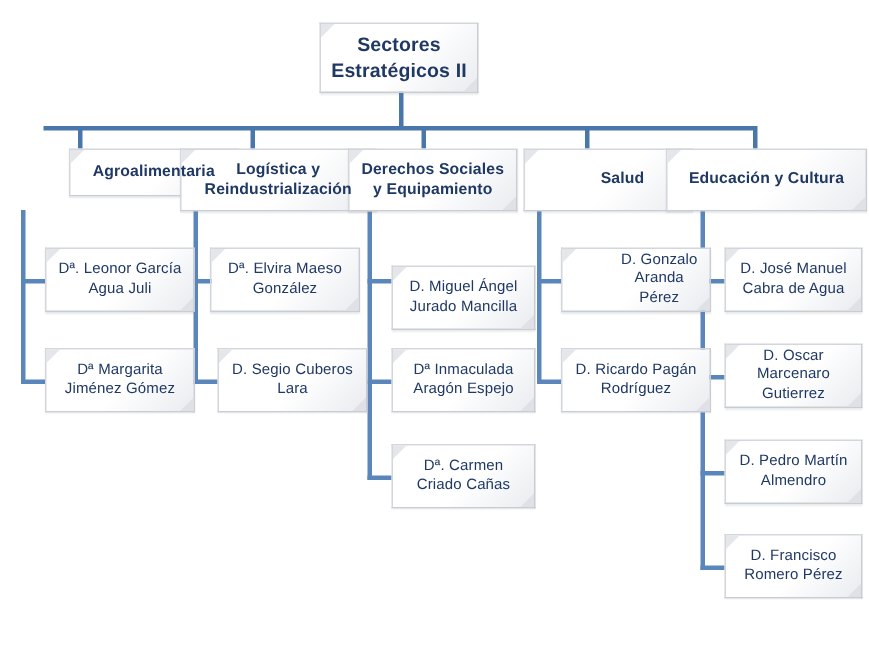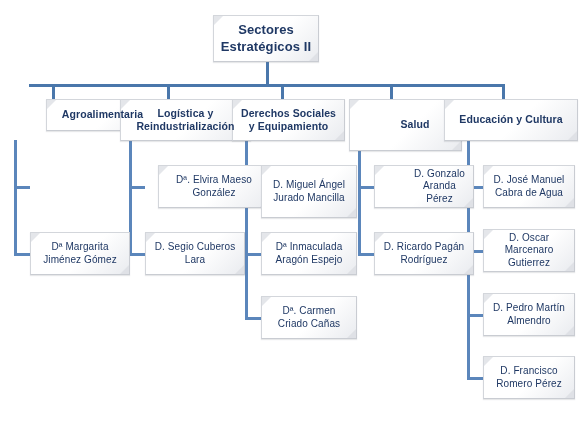--- a/index.html
+++ b/index.html
@@ -136,40 +136,43 @@
   </div>
 
   <div class="node node-unit" style="left:120px; top:99px; width:131px; height:42px;">
     <span class="label">Logística y Reindustrialización</span>
   </div>
 
   <div class="node node-unit" style="left:232px; top:99px; width:113px; height:42px;">
     <span class="label">Derechos Sociales y Equipamiento</span>
   </div>
 
-  <div class="node node-unit" style="left:349px; top:99px; width:113px; height:52px;padding-left:19px;">
+  <div class="node node-unit" style="left:349px; top:99px; width:113px; height:42px;padding-left:19px;">
     <span class="label">Salud</span>
   </div>
 
   <div class="node node-unit" style="left:444px; top:99px; width:134px; height:42px;">
     <span class="label">Educación y Cultura</span>
   </div>
 
+  <div class="node node-member" style="left:30px; top:165px; width:100px; height:43px;">
+    <span class="label">Dª. Leonor García Agua Juli</span>
+  </div>
   <div class="node node-member" style="left:30px; top:232px; width:100px; height:43px;">
     <span class="label">Dª Margarita Jiménez Gómez</span>
   </div>
 
-  <div class="node node-member" style="left:158px; top:165px; width:112px; height:43px;">
+  <div class="node node-member" style="left:140px; top:165px; width:100px; height:43px;">
     <span class="label">Dª. Elvira Maeso González</span>
   </div>
   <div class="node node-member" style="left:145px; top:232px; width:100px; height:43px;">
     <span class="label">D. Segio Cuberos Lara</span>
   </div>
 
-  <div class="node node-member" style="left:261px; top:165px; width:96px; height:53px;justify-content:center;">
+  <div class="node node-member" style="left:261px; top:177px; width:96px; height:43px;justify-content:center;">
     <span class="label">D. Miguel Ángel Jurado Mancilla</span>
   </div>
   <div class="node node-member" style="left:261px; top:232px; width:96px; height:43px;">
     <span class="label">Dª Inmaculada Aragón Espejo</span>
   </div>
   <div class="node node-member" style="left:261px; top:296px; width:96px; height:43px;">
     <span class="label">Dª. Carmen Criado Cañas</span>
   </div>
 
   <div class="node node-member" style="left:374px; top:165px; width:100px; height:43px;padding-left:31px;">

